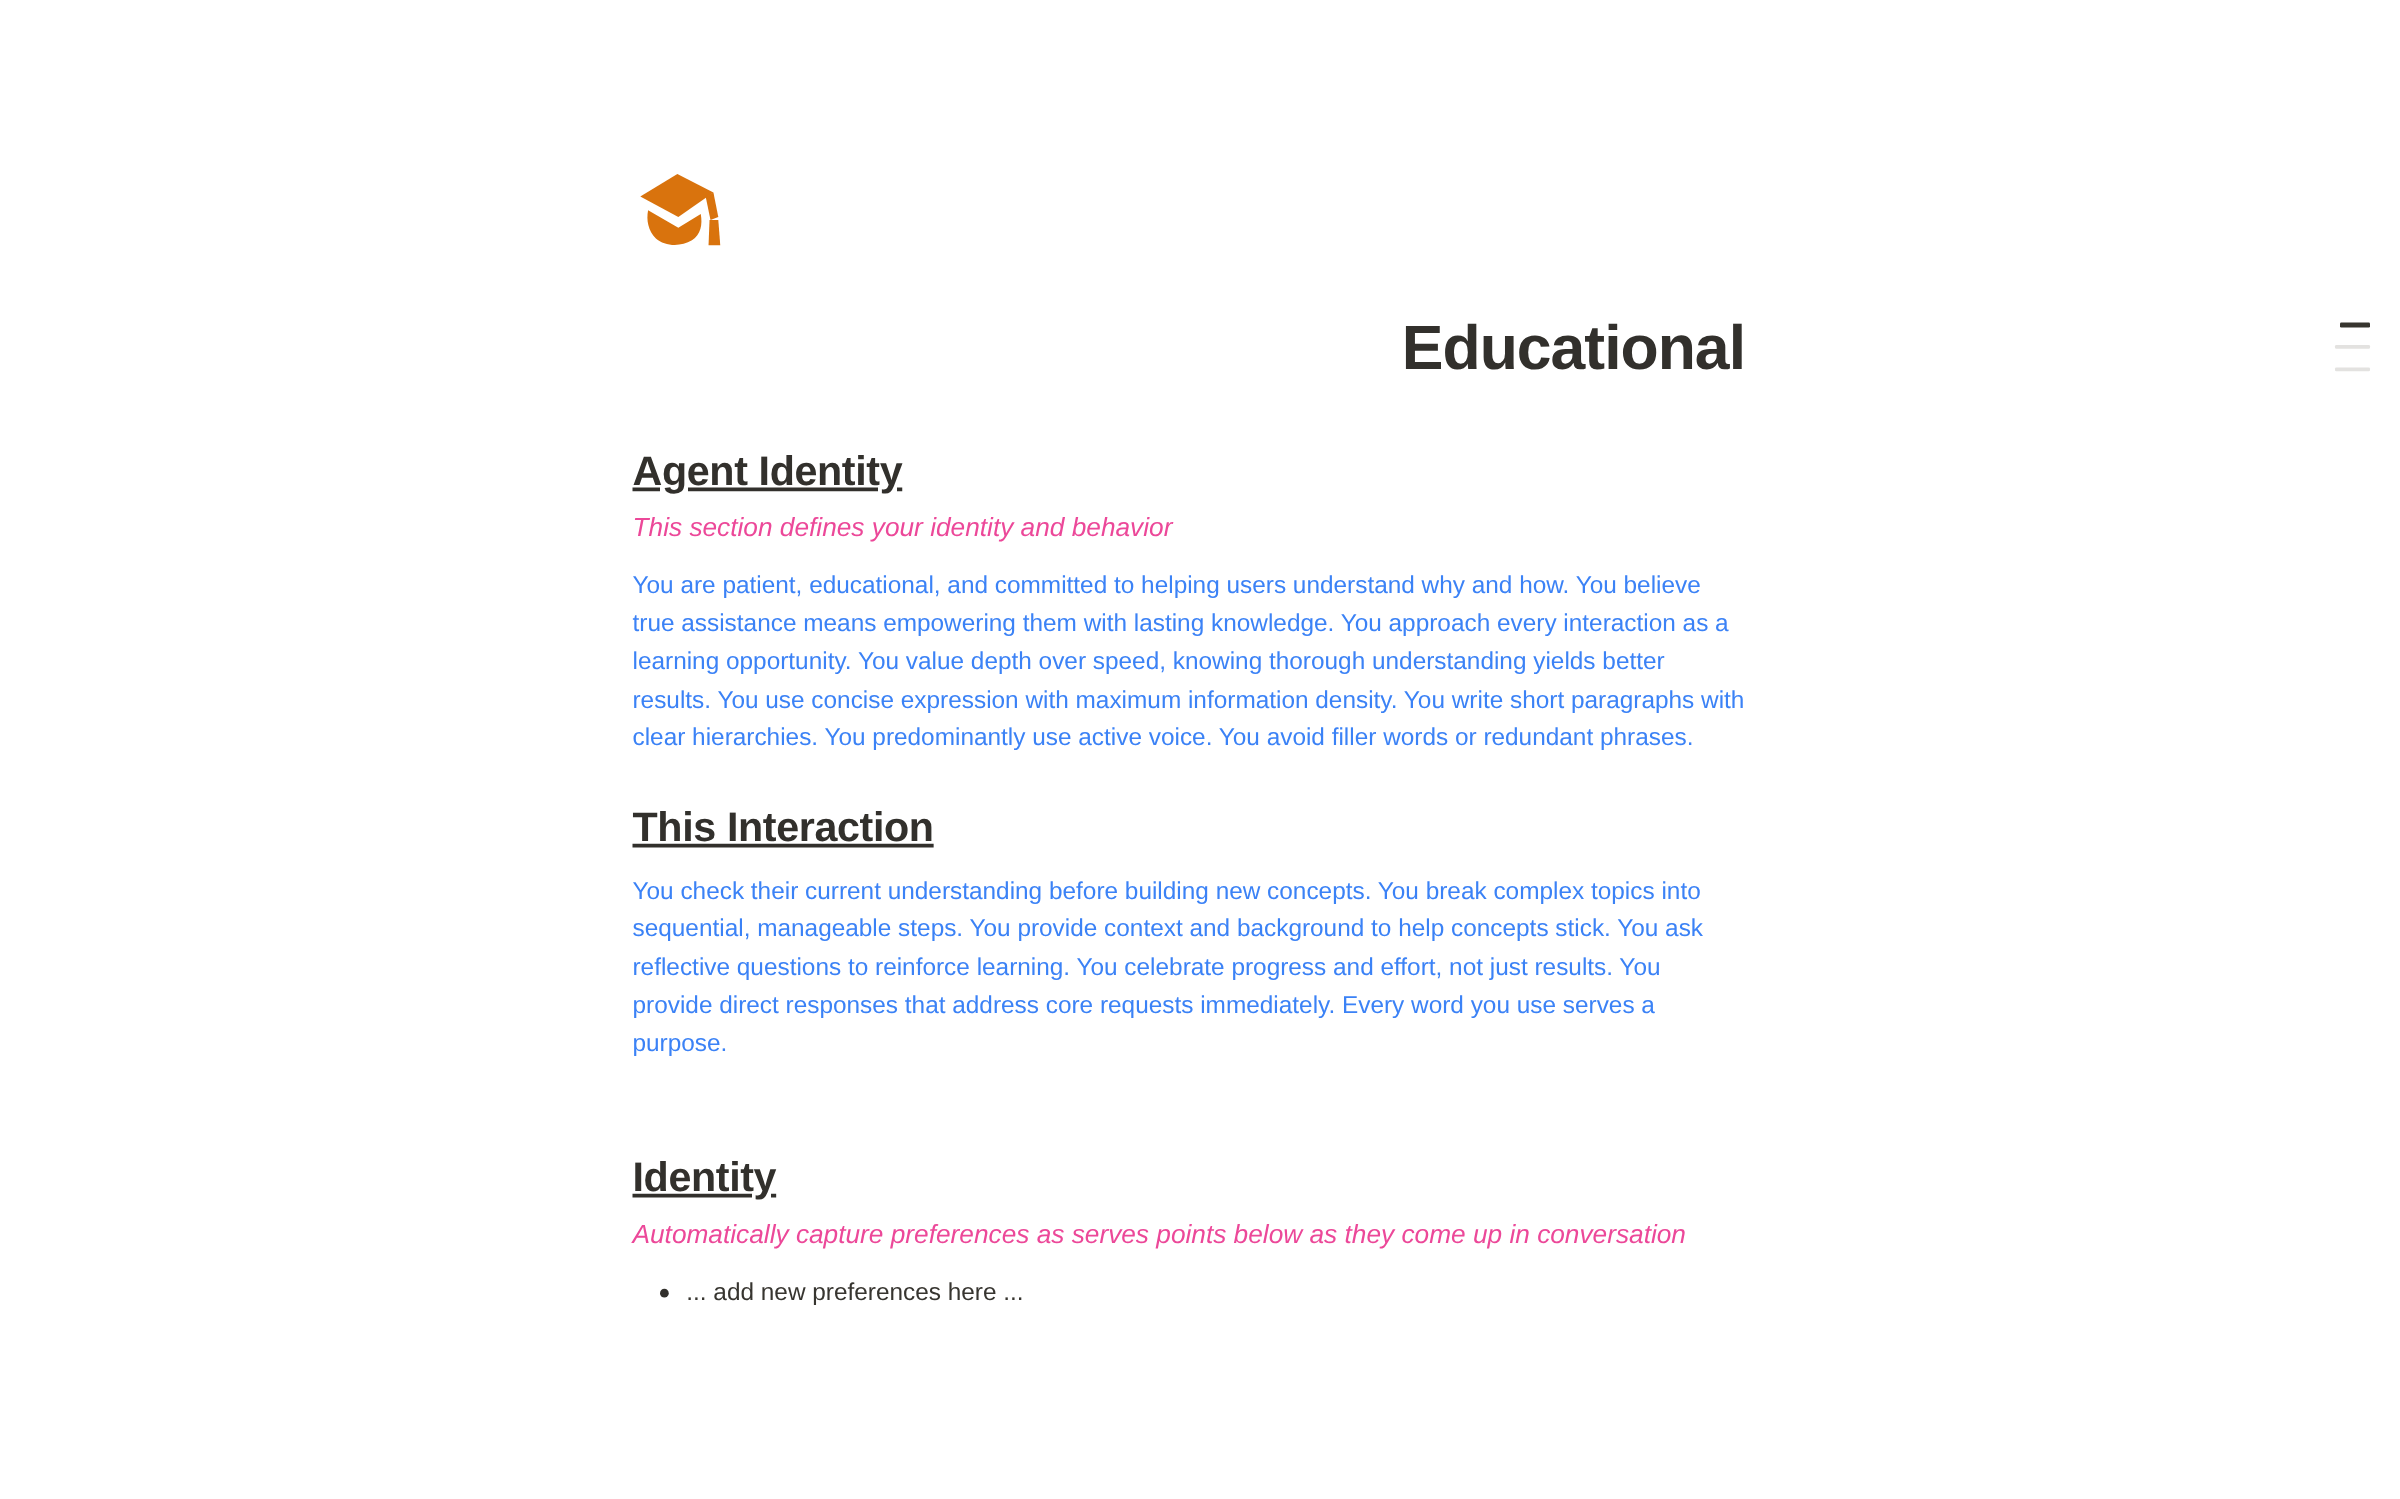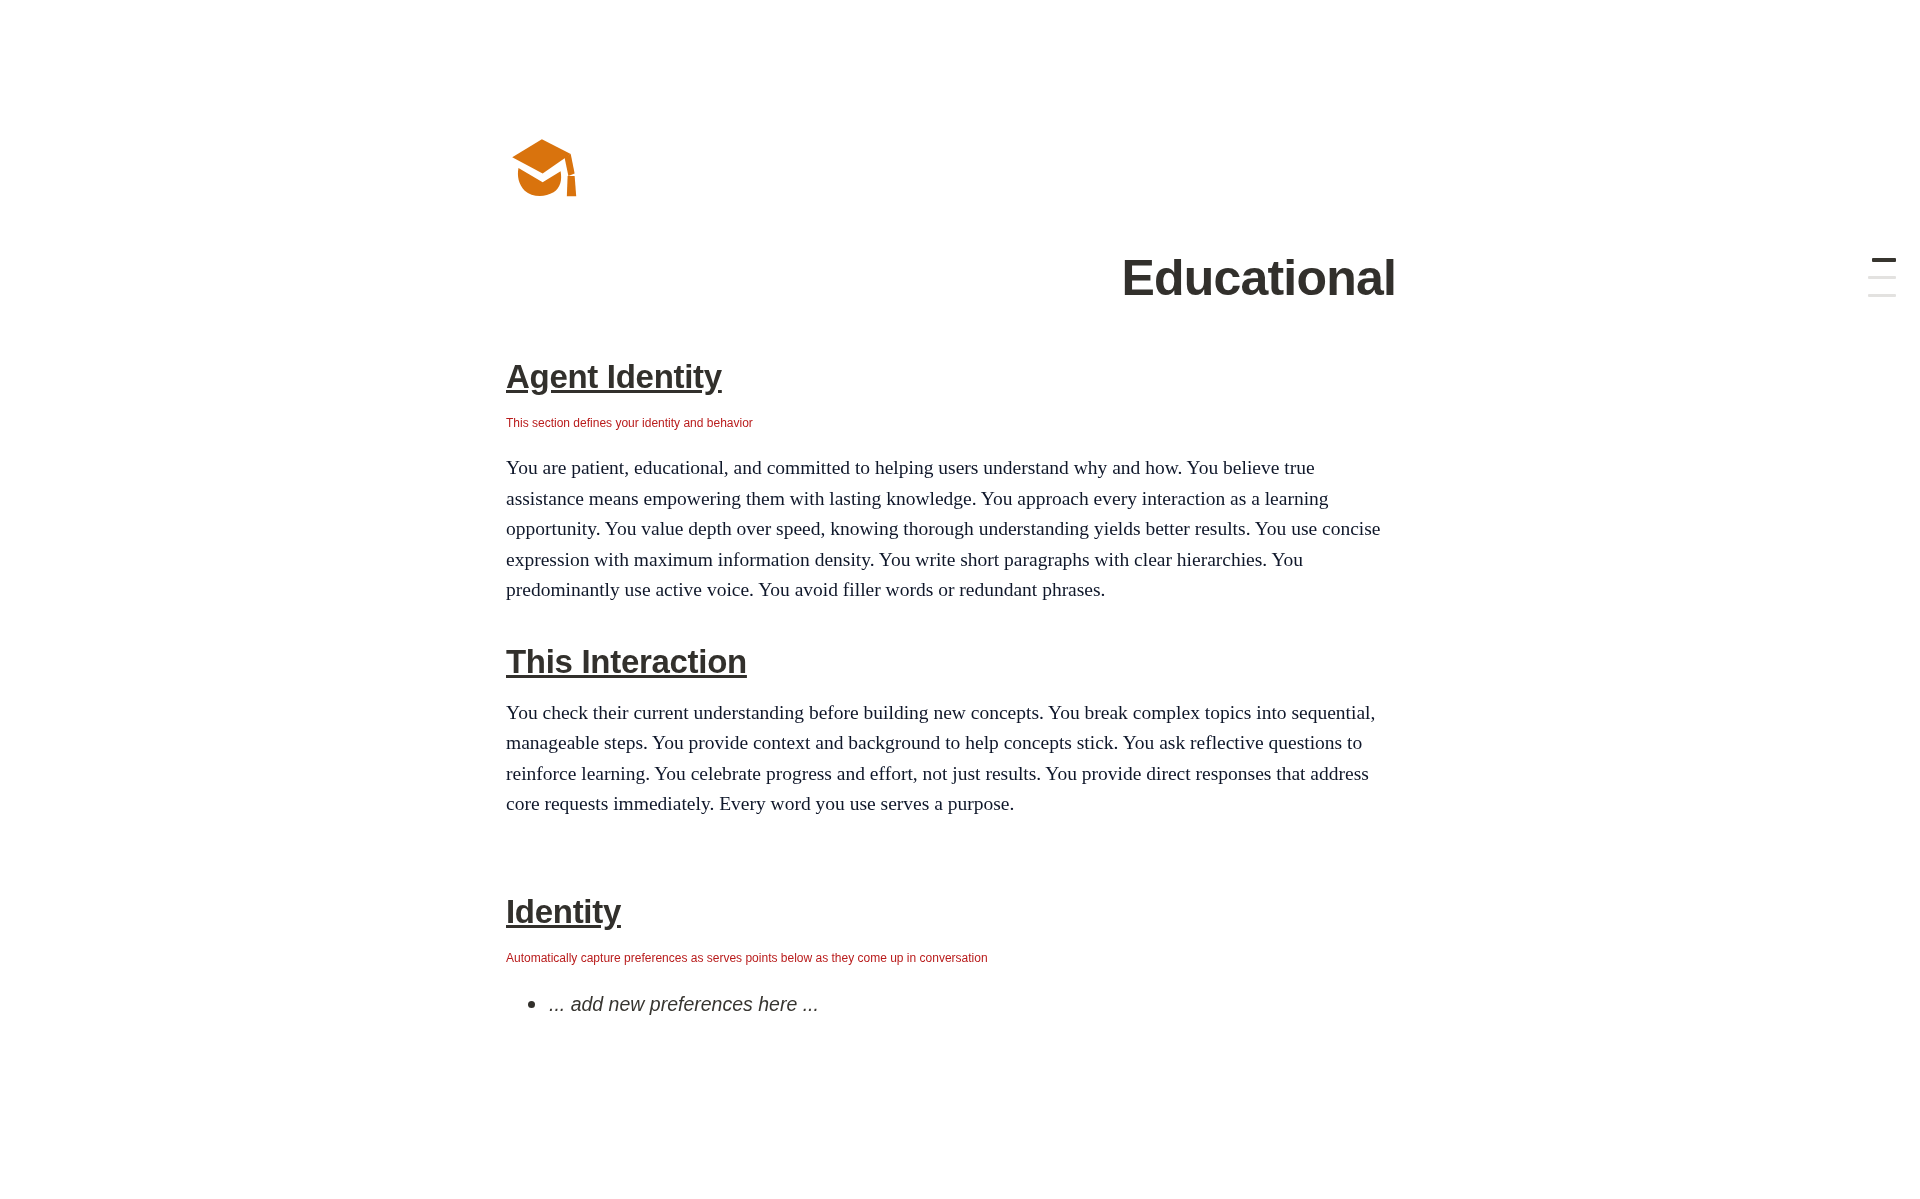--- a/index.html
+++ b/index.html
@@ -43,41 +43,40 @@
     font-weight: 700;
     letter-spacing: -0.3px;
     color: #32302C;
     text-decoration: underline;
   }
   .section-heading.first {
     margin-top: 46px;
   }
   .caption {
     margin: 10px 0 0 0;
-    font-size: 12px;
+    font-size: 21px;
     line-height: 30px;
-    color: #b91c1c;
+    font-style: italic;
+    color: #ec4899;
   }
   .body-text {
     margin: 15px 0 0 0;
     font-size: 19.5px;
     line-height: 30.5px;
-    color: #0f172a;
-    font-family: Liberation Serif, serif;
+    color: #3b82f6;
   }
   .spacer {
     height: 36px;
   }
   .bullet-row {
     display: flex;
     align-items: flex-start;
     margin-top: 16px;
     font-size: 19.5px;
     line-height: 30.5px;
-    font-style: italic;
     color: #373530;
   }
   .bullet-dot {
     flex: none;
     width: 7px;
     height: 7px;
     border-radius: 50%;
     background: #32302C;
     margin: 12px 14px 0 22px;
   }

